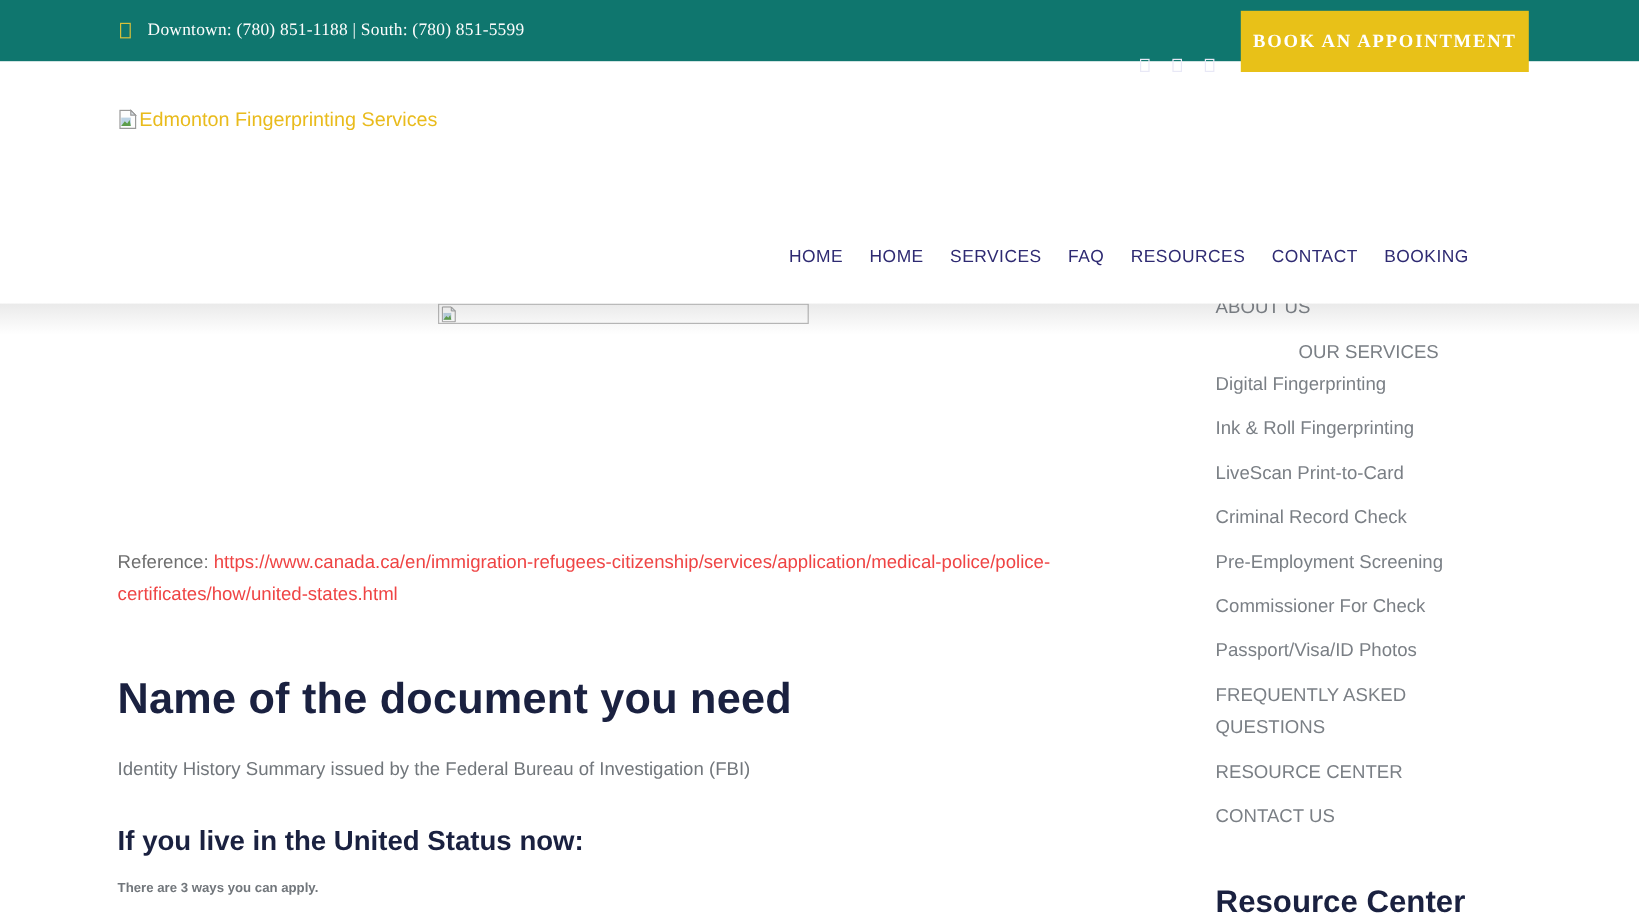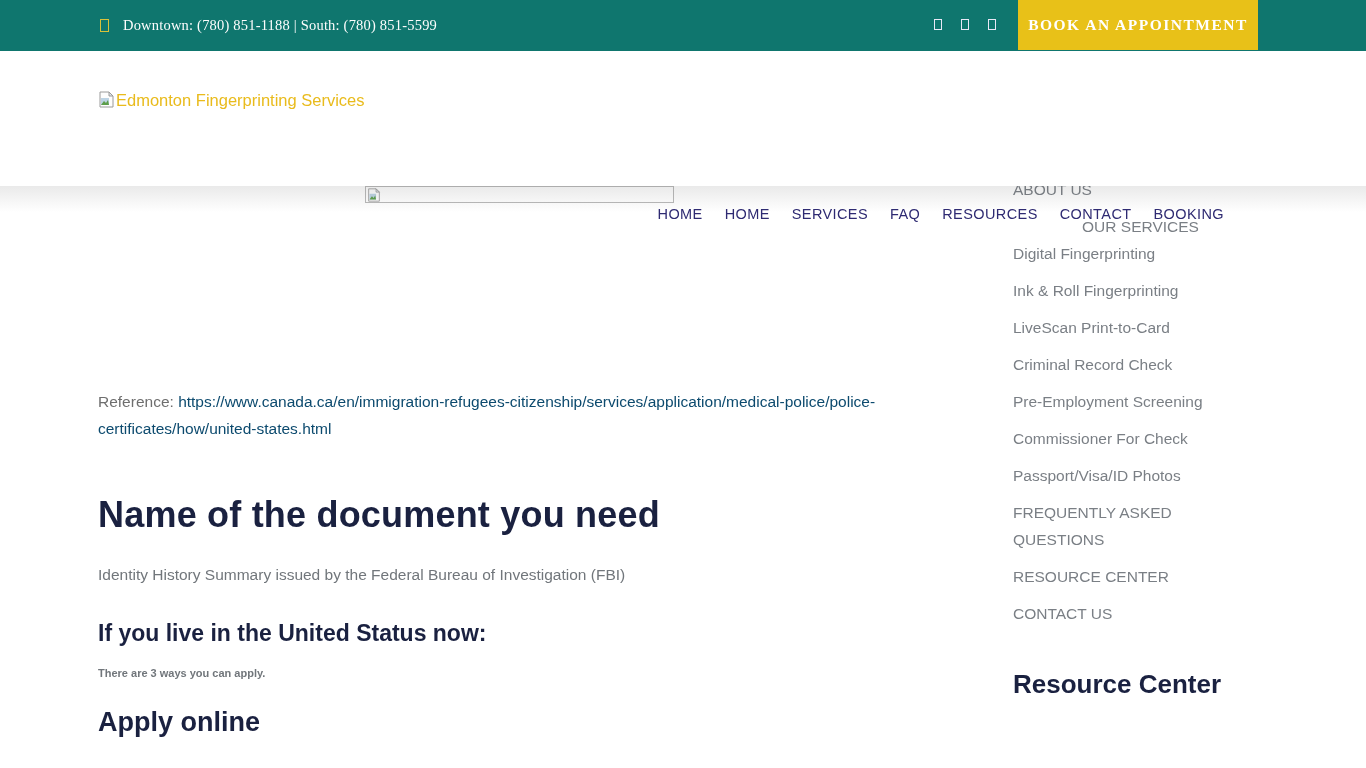--- a/index.html
+++ b/index.html
@@ -5,48 +5,48 @@
   * { margin:0; padding:0; box-sizing:border-box; }
   html,body { width:1366px; height:768px; overflow:hidden; background:#fff;
     font-family:"Liberation Sans", sans-serif; }
 
   
   .topbar { position:relative; height:51px; background:#0f766e; color:#fff;
     display:flex; align-items:center; z-index:20; }
   .topbar-left { display:flex; align-items:center; padding-left:100px; gap:14px; }
   .phone-tofu { display:inline-block; width:9px; height:13px; border:1px solid #d8c13a; }
   .topbar-phone { font-family:"Liberation Serif", serif; font-size:14.5px; color:#fdfdfd; letter-spacing:.2px; }
-  .topbar-right { position:absolute; right:108px; top:0; height:49px; display:flex; align-items:center; }
+  .topbar-right { position:absolute; right:92px; top:0; height:60px; display:flex; align-items:flex-end; }
   .social-row { display:flex; align-items:center; gap:19px; margin-right:22px; }
   .social-tofu { display:inline-block; width:8px; height:11px; border:1px solid #e8e8f6; }
   .book-btn { width:240px; height:51px; background:#e8c118; border:none; cursor:pointer;
     color:#fff; font-family:"Liberation Serif", serif; font-size:15.5px; letter-spacing:1.5px; font-weight:bold; }
 
   
-  .header { position:relative; height:135px; background:#fff; z-index:10; }
+  .header { position:relative; height:202px; background:#fff; z-index:10; }
   .header::after { content:""; position:absolute; left:0; right:0; top:100%; height:26px;
     background:linear-gradient(to bottom, rgba(90,90,90,.13), rgba(255,255,255,0)); pointer-events:none; }
   .logo { position:absolute; left:98px; top:40px; display:flex; align-items:flex-start; gap:1px;
     text-decoration:none; }
   .logo-alt { color:#e9bb1c; font-size:16.5px; line-height:18px; }
   .broken-icon { flex:0 0 auto; }
   .nav { position:absolute; right:142px; top:0; height:171px; display:flex; align-items:flex-end; gap:22px; }
   .nav a { text-decoration:none; color:#2e2a72; font-size:14.5px; letter-spacing:.4px; cursor:pointer; }
 
   
   .content { position:relative; width:1170px; margin:0 auto; display:flex; }
   .main-col { width:842px; }
   .side-col { width:255px; margin-left:73px; }
 
   
   .img-box { width:309px; height:17px; margin:0 auto; border:1px solid #b9b9b9; background:#fff;
     padding:1px; overflow:hidden; }
 
   .ref-para { margin-top:185px; font-size:15.5px; line-height:27px; color:#6e6e6e; }
-  .ref-para a { color:#0c4a6e; text-decoration:none; cursor:pointer;text-align:right; }
+  .ref-para a { color:#ef4444; text-decoration:none; cursor:pointer;text-align:right; }
 
   .h1 { margin-top:52px; font-size:36px; line-height:42px; font-weight:bold; color:#1a2140; letter-spacing:.2px; }
   .p-gray { margin-top:30px; font-size:15.5px; color:#71767b; }
   .h2 { margin-top:36px; font-size:23px; font-weight:bold; color:#1a2140; }
   .p-bold { margin-top:20px; font-size:11px; font-weight:bold; color:#71767b; }
   .h3 { margin-top:28px; font-size:27px; font-weight:bold; color:#1a2140; }
 
   
   .side-list { list-style:none; margin-top:-10px; }
   .side-list li { line-height:27px; margin-bottom:10px; }

